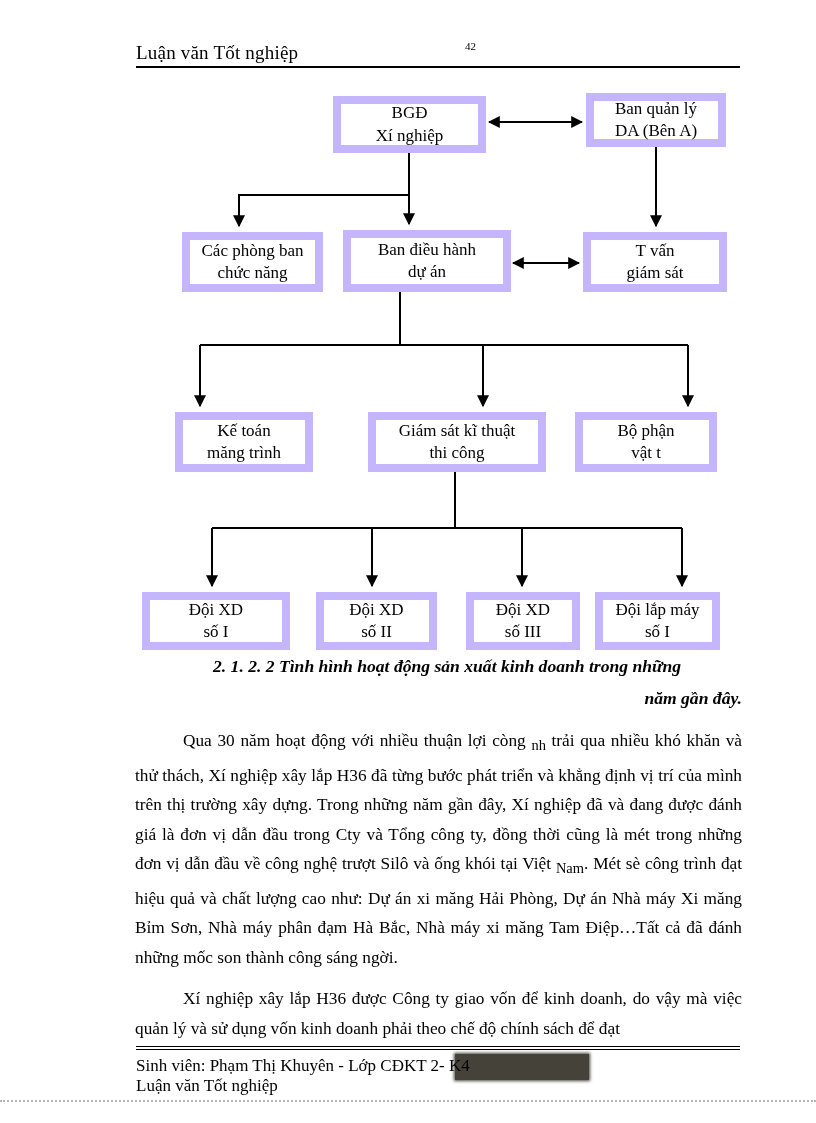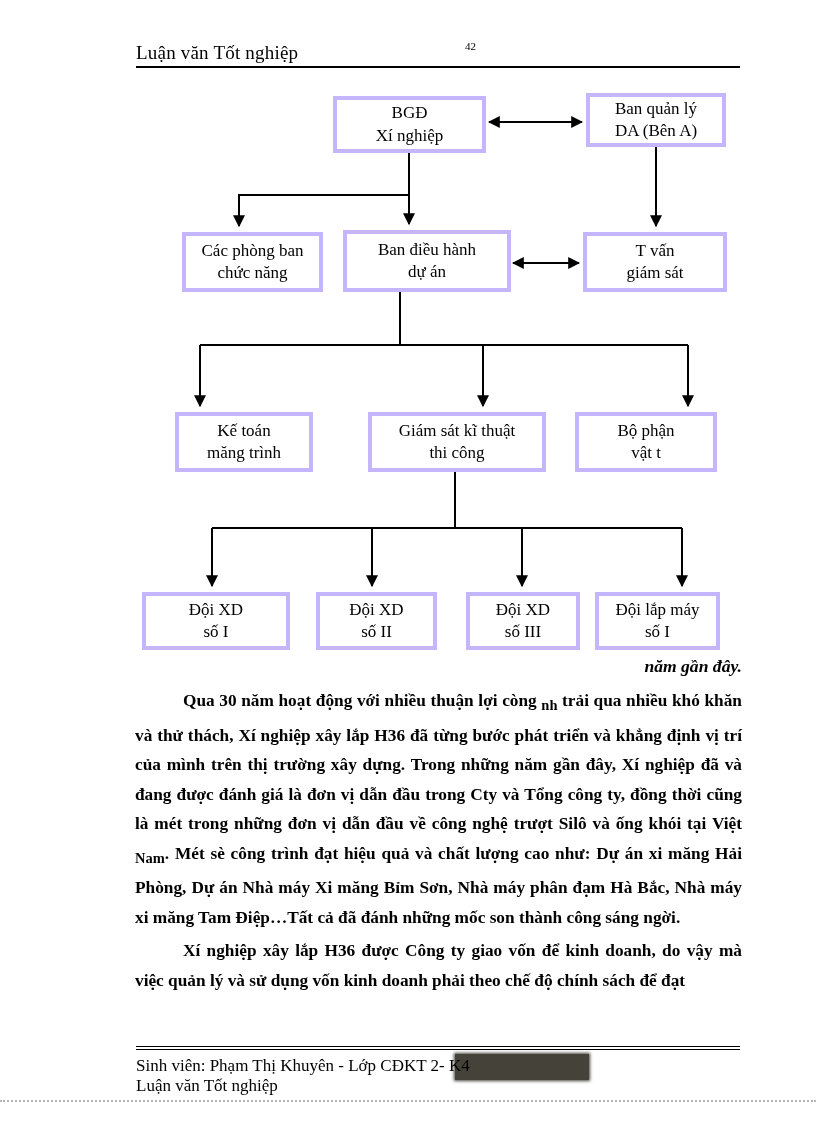--- a/index.html
+++ b/index.html
@@ -15,39 +15,38 @@
 
   
   .header-title { position:absolute; left:136px; top:42px; font-size:19px; letter-spacing:0.2px; }
   .page-number  { position:absolute; left:430px; top:40px; font-size:11px;margin-left:35px; }
   .header-rule  { position:absolute; left:136px; top:66px; width:604px; border-top:2px solid #000; }
 
   
   .chart-layer { position:absolute; inset:0; }
   .chart-box {
     position:absolute;
-    border:4px solid #c4b5fd;
+    border:8px solid #c4b5fd;
     background:#fff;
     display:flex; flex-direction:column;
     align-items:center; justify-content:center;
     font-size:17px; line-height:1.3; text-align:center;
   }
   .connectors { position:absolute; left:0; top:0; width:816px; height:1123px; pointer-events:none; }
 
   
   .text-block { position:absolute; left:135px; top:650px; width:607px; font-size:17.3px; }
   .heading { font-weight:bold; font-style:italic; font-size:17.6px; line-height:32px; }
   .heading .h1 { display:block; padding-left:78px; }
   .heading .h2 { display:block;text-align:right; }
   .body-para {
     text-align:justify;
     text-indent:48px;
     line-height:29.5px;
-    margin-top:4px;
-    font-weight:bold;
+    margin-top:12px;
   }
   .sub { font-size:14.5px; vertical-align:-4px; }
 
   
   .footer-rules { position:absolute; left:136px; top:1046px; width:604px; height:4px;
                   border-top:1px solid #000; border-bottom:1px solid #000; }
   .footer-shade { position:absolute; left:455px; top:1054px; width:134px; height:26px;
                   background:#45423a; box-shadow:0 0 3px 1px #45423a; }
   .footer-row { position:absolute; left:136px; top:1056px; width:604px;
                 display:flex; justify-content:space-between; font-size:17px;flex-direction:column; }
@@ -143,20 +142,21 @@
       <span>số III</span>
     </div>
     <div class="chart-box" style="left:595px;top:592px;width:125px;height:58px">
       <span>Đội lắp máy</span>
       <span>số I</span>
     </div>
   </div>
 
   <div class="text-block">
     <p class="heading">
+      <span class="h1">2. 1. 2. 2 Tình hình hoạt động sản xuất kinh doanh trong những</span>
       <span class="h2">năm gần đây.</span>
     </p>
     <p class="body-para"><span>Qua 30 năm hoạt động với nhiều thuận lợi còng </span><span class="sub">nh</span><span>  trải qua nhiều khó khăn và thử thách, Xí nghiệp xây lắp H36 đã từng bước phát triển  và khẳng định  vị trí  của mình trên thị  trường  xây dựng.  Trong  những  năm  gần  đây,  Xí nghiệp  đã  và  đang được  đánh  giá  là  đơn vị dẫn  đầu  trong Cty và Tổng công ty,  đồng thời  cũng  là  mét  trong những  đơn vị dẫn  đầu về  công nghệ trượt Silô và ống khói tại Việt </span><span class="sub">Nam</span><span>. Mét sè công trình đạt hiệu quả và chất lượng cao như:  Dự án xi măng Hải Phòng, Dự án Nhà máy Xi măng Bỉm Sơn, Nhà máy phân đạm Hà Bắc,  Nhà máy xi măng Tam Điệp…Tất cả đã đánh những mốc son thành  công  sáng  ngời.</span></p>
     <p class="body-para">Xí nghiệp  xây lắp  H36 được  Công ty giao vốn  để kinh  doanh,  do vậy  mà việc  quản lý  và sử dụng vốn kinh  doanh phải theo  chế độ chính sách để đạt</p>
   </div>
 
   <div class="footer-rules"></div>
   <div class="footer-shade"></div>
   <div class="footer-row">
     <span>Sinh viên:  Phạm Thị Khuyên   - Lớp CĐKT 2- K4</span>

